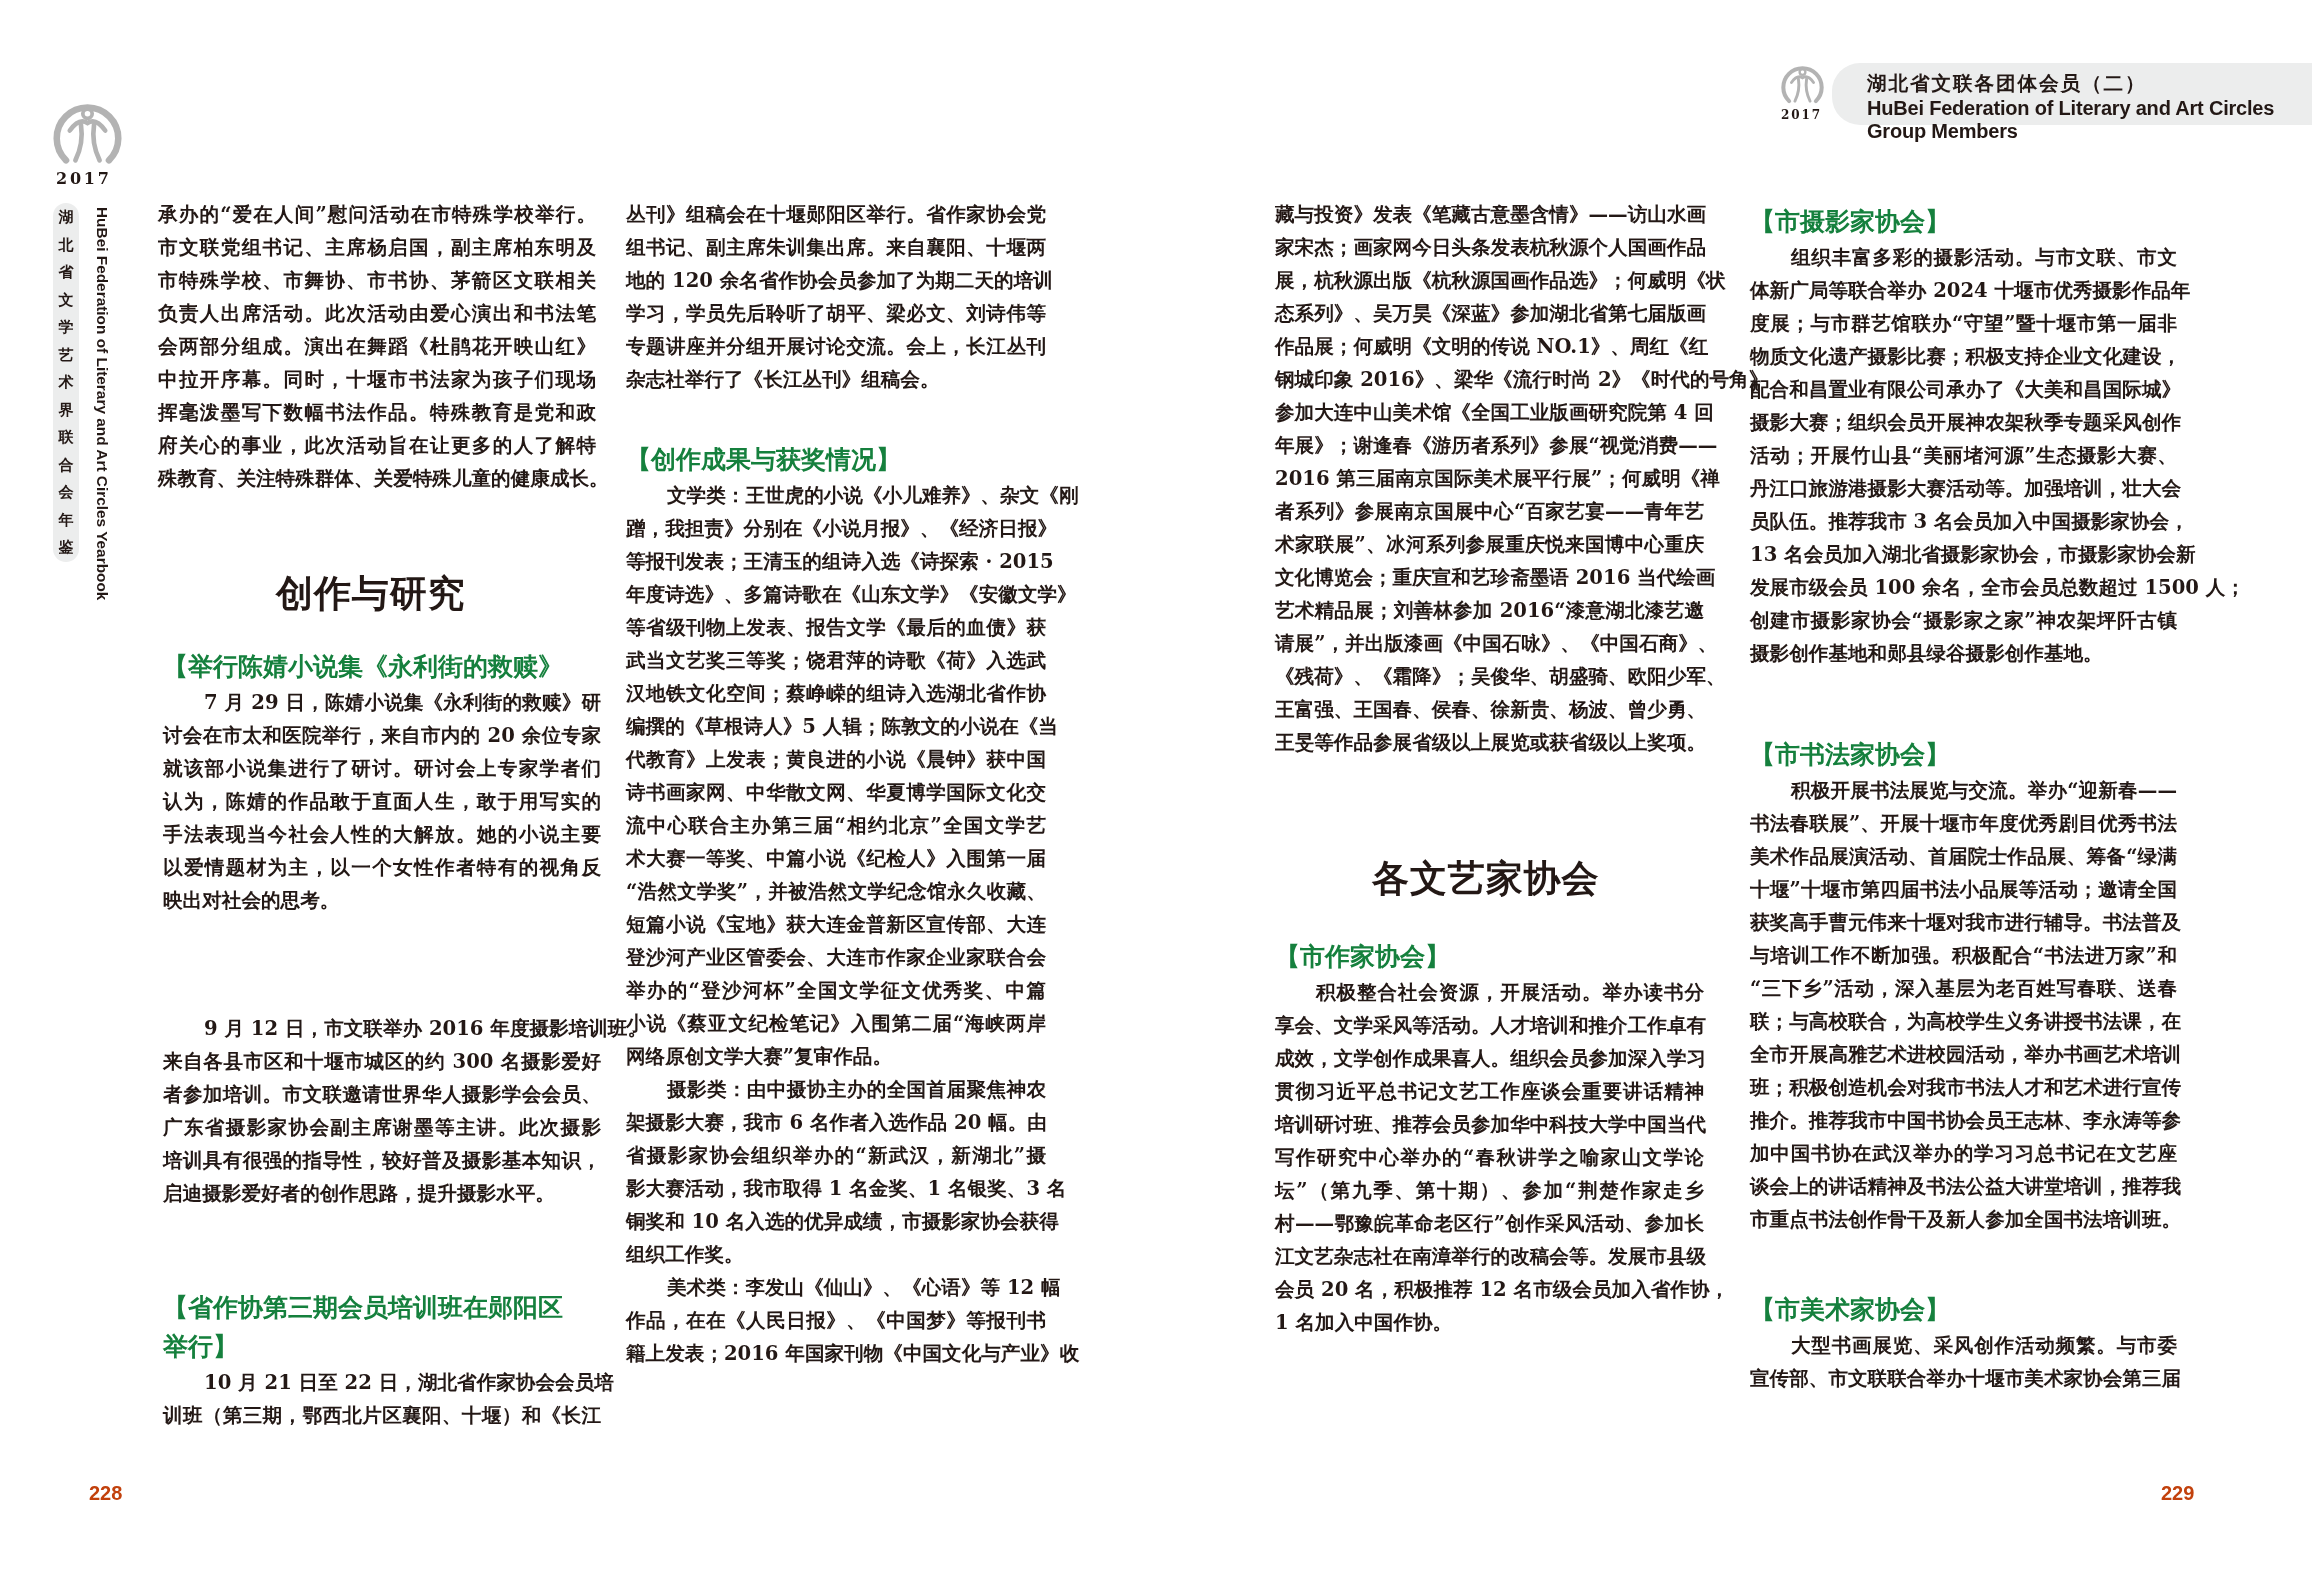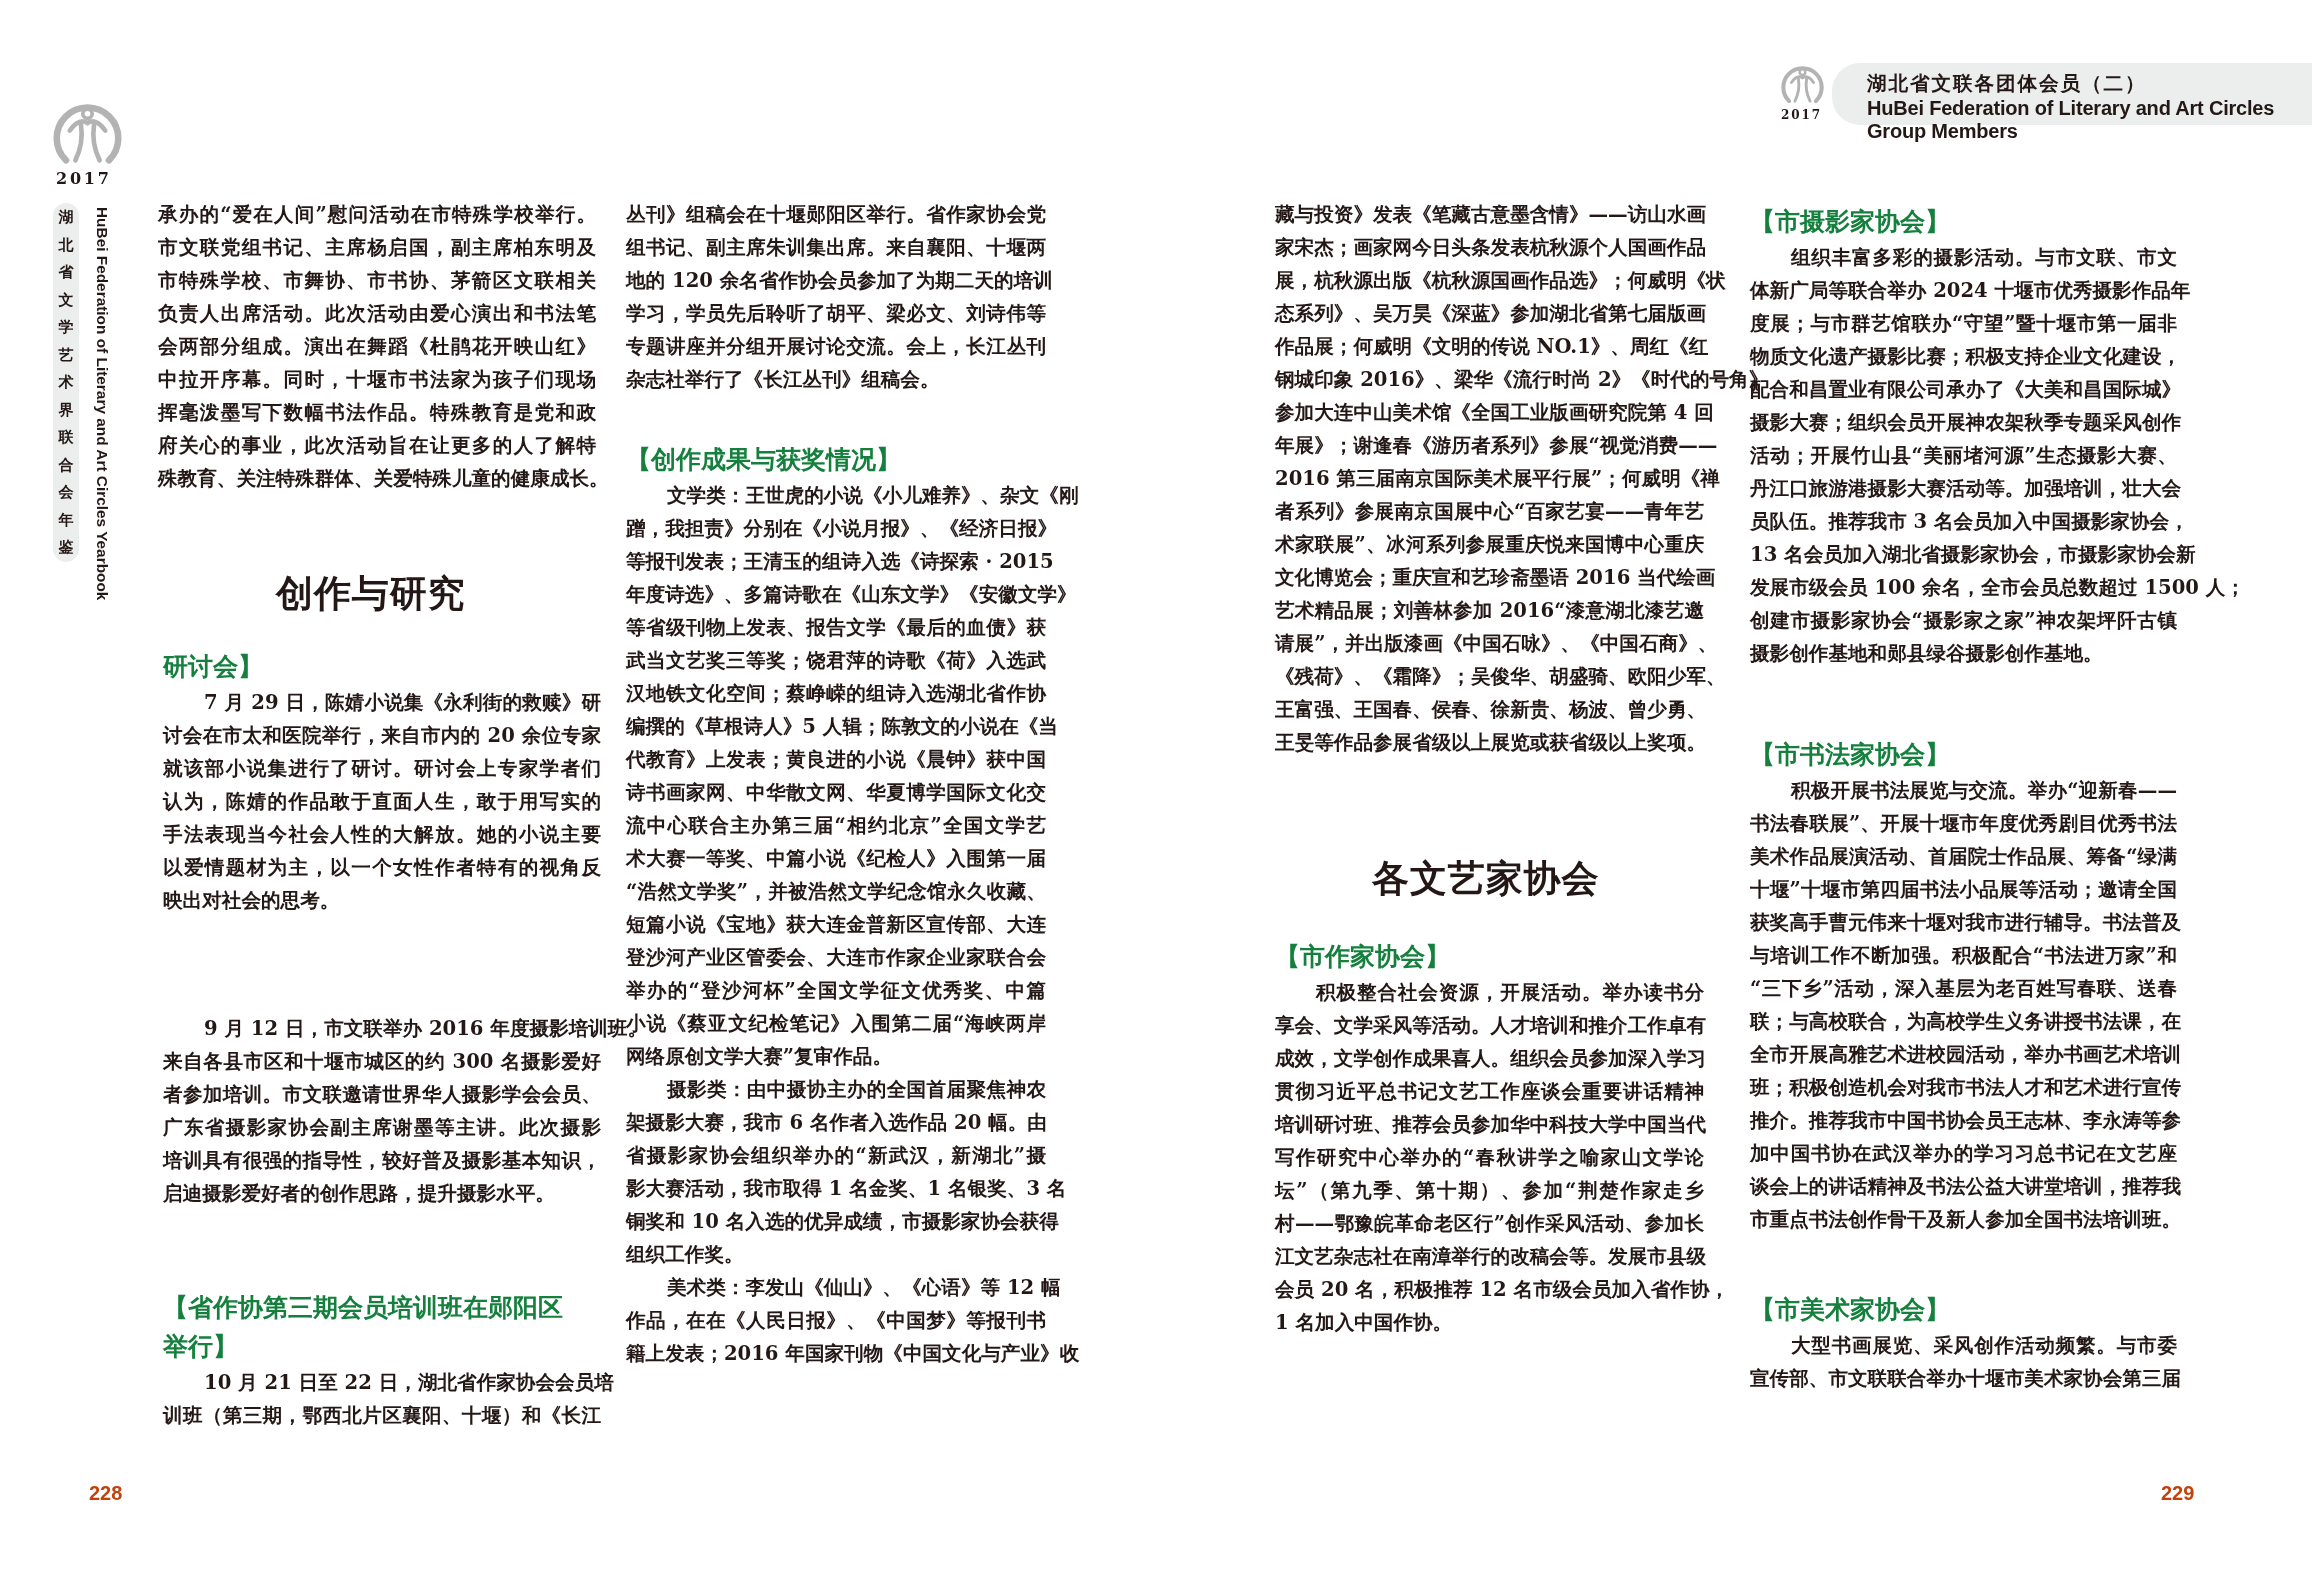--- a/index.html
+++ b/index.html
@@ -65,21 +65,21 @@
       <span class="line">中拉开序幕。同时，十堰市书法家为孩子们现场</span>
       <span class="line">挥毫泼墨写下数幅书法作品。特殊教育是党和政</span>
       <span class="line">府关心的事业，此次活动旨在让更多的人了解特</span>
       <span class="line last">殊教育、关注特殊群体、关爱特殊儿童的健康成长。</span>
     </div>
   </div>
 
   <div class="sec-title" style="left:276px;top:569px;">创作与研究</div>
 
   <div class="col" style="left:163px;top:647px;width:438px;">
-    <div class="sub-head">研讨会】</div>
+    <div class="sub-head">【举行陈婧小说集《永利街的救赎》</div>
     <span class="line indent">7 月 29 日，陈婧小说集《永利街的救赎》研</span>
     <span class="line">讨会在市太和医院举行，来自市内的 20 余位专家</span>
     <span class="line">就该部小说集进行了研讨。研讨会上专家学者们</span>
     <span class="line">认为，陈婧的作品敢于直面人生，敢于用写实的</span>
     <span class="line">手法表现当今社会人性的大解放。她的小说主要</span>
     <span class="line">以爱情题材为主，以一个女性作者特有的视角反</span>
     <span class="line last">映出对社会的思考。</span>
   </div>
 
   <div class="col" style="left:163px;top:1012px;width:438px;">

